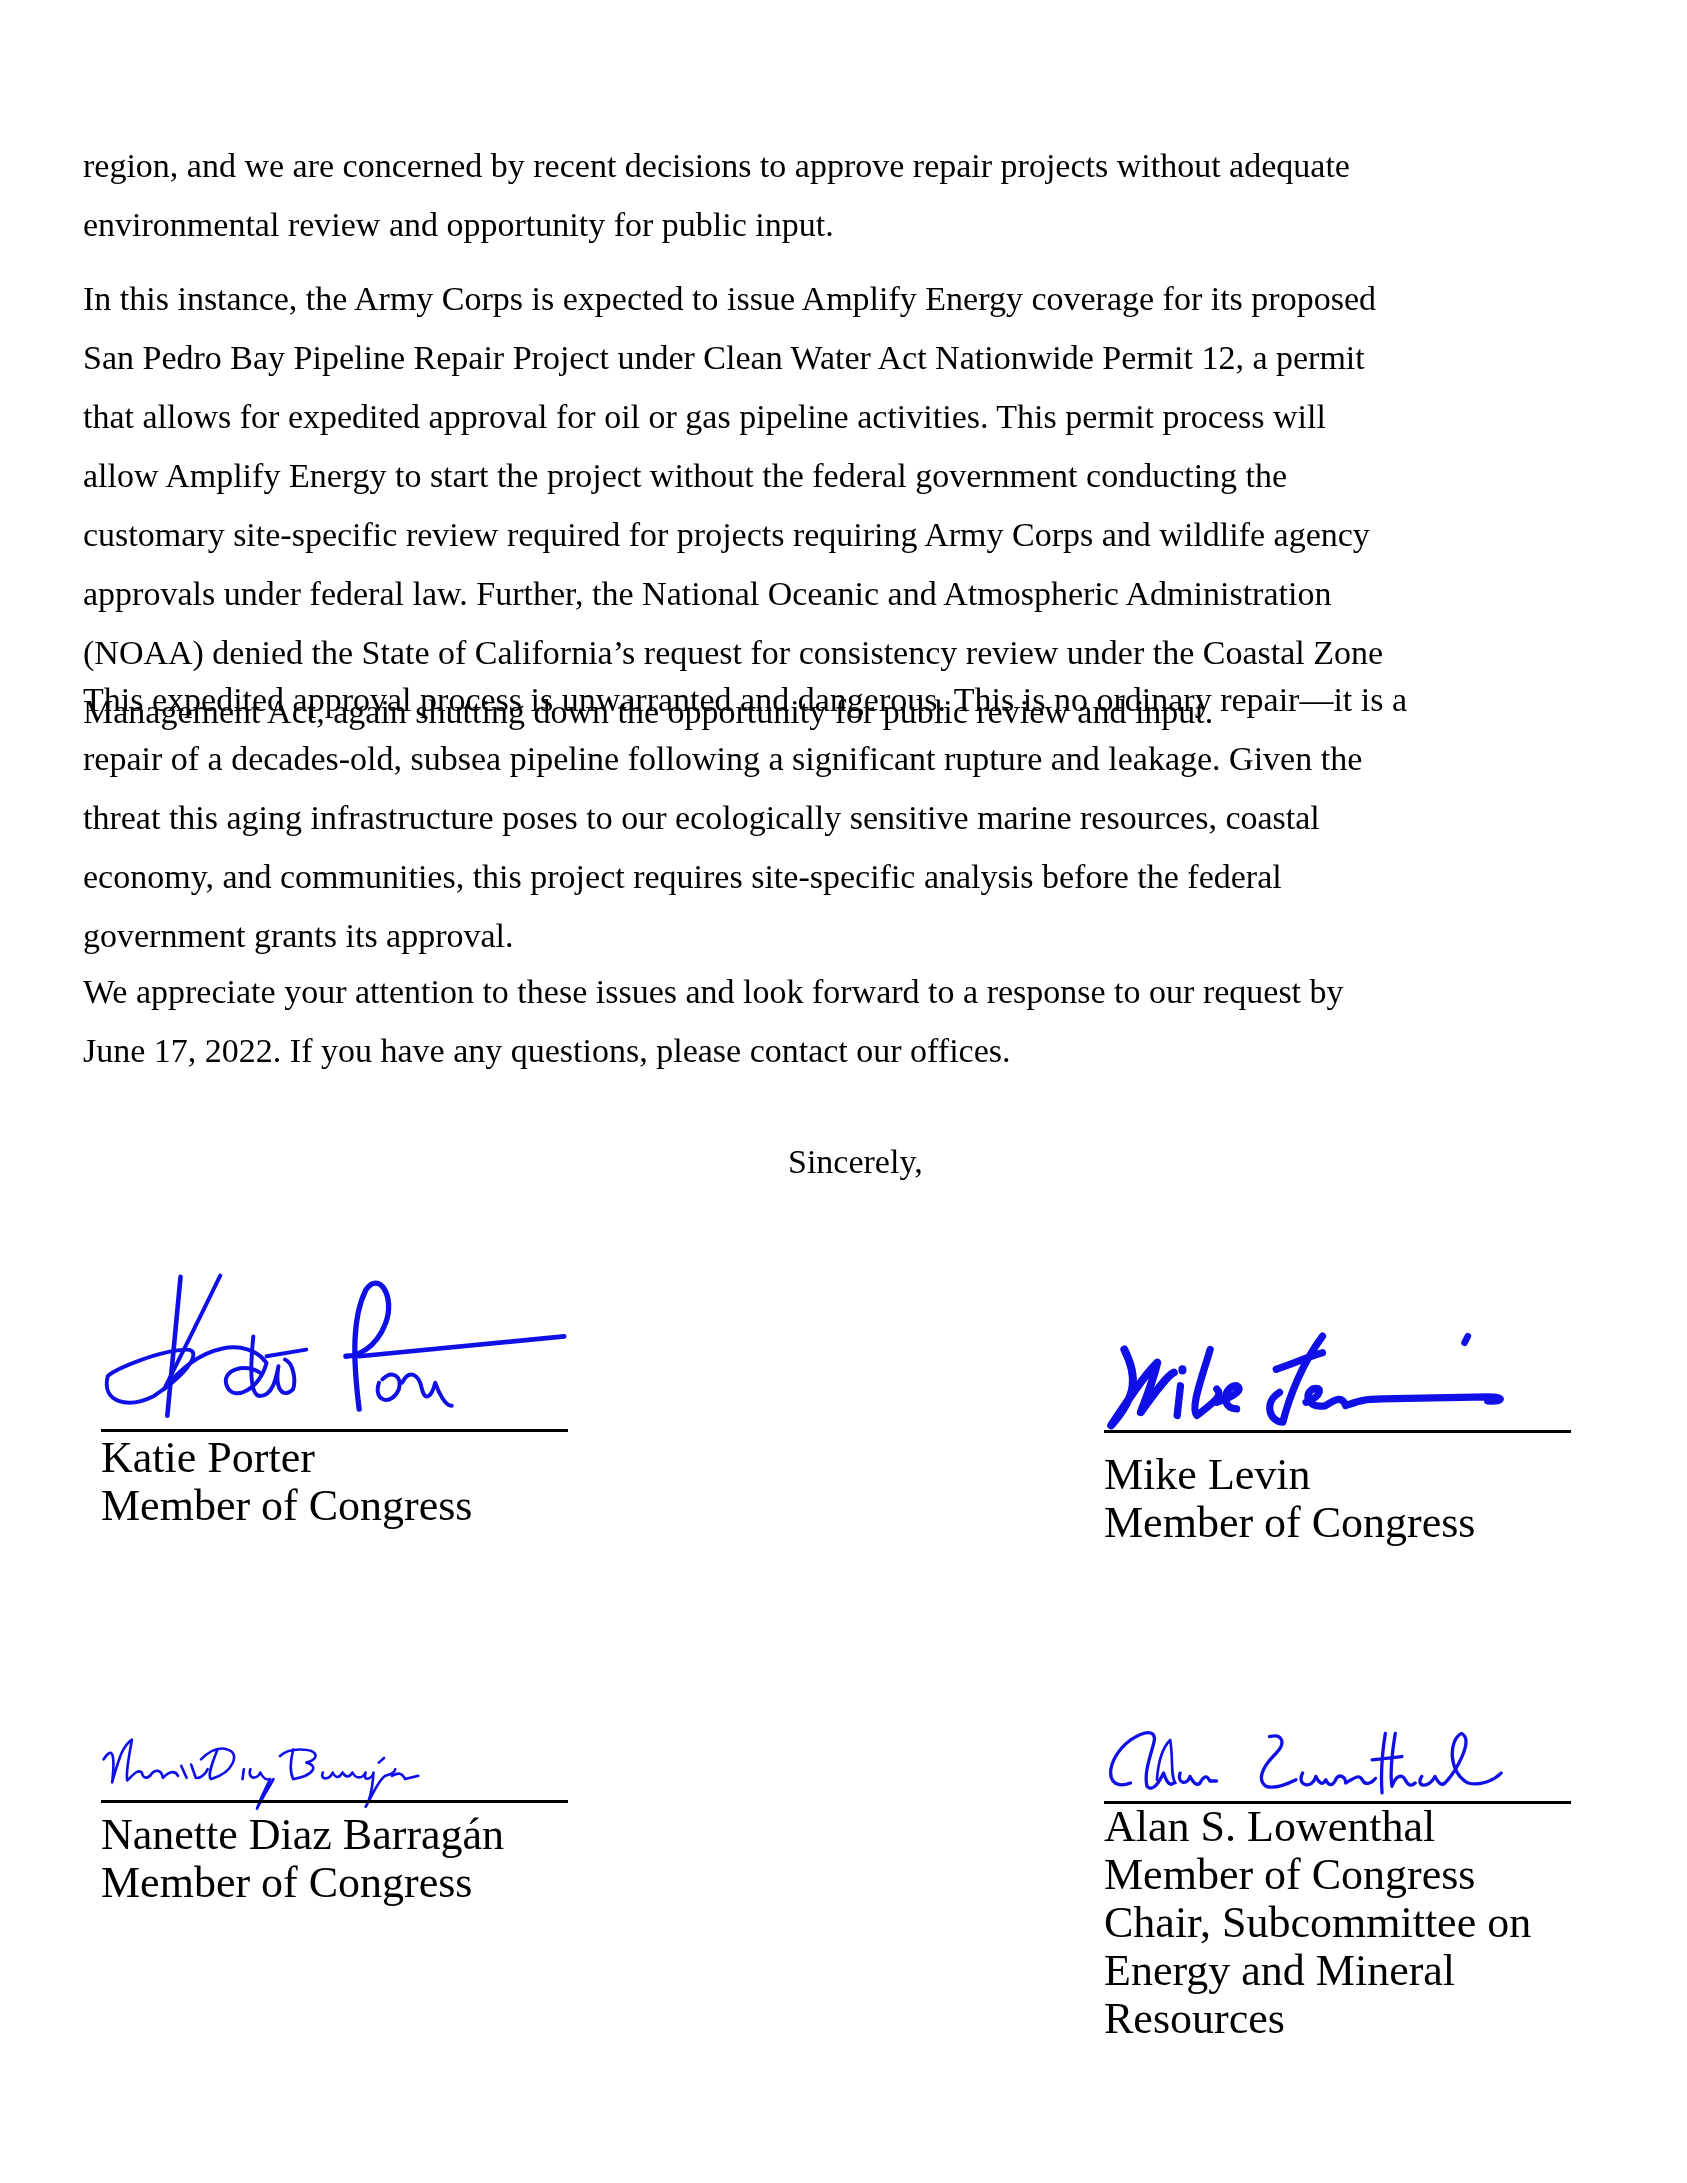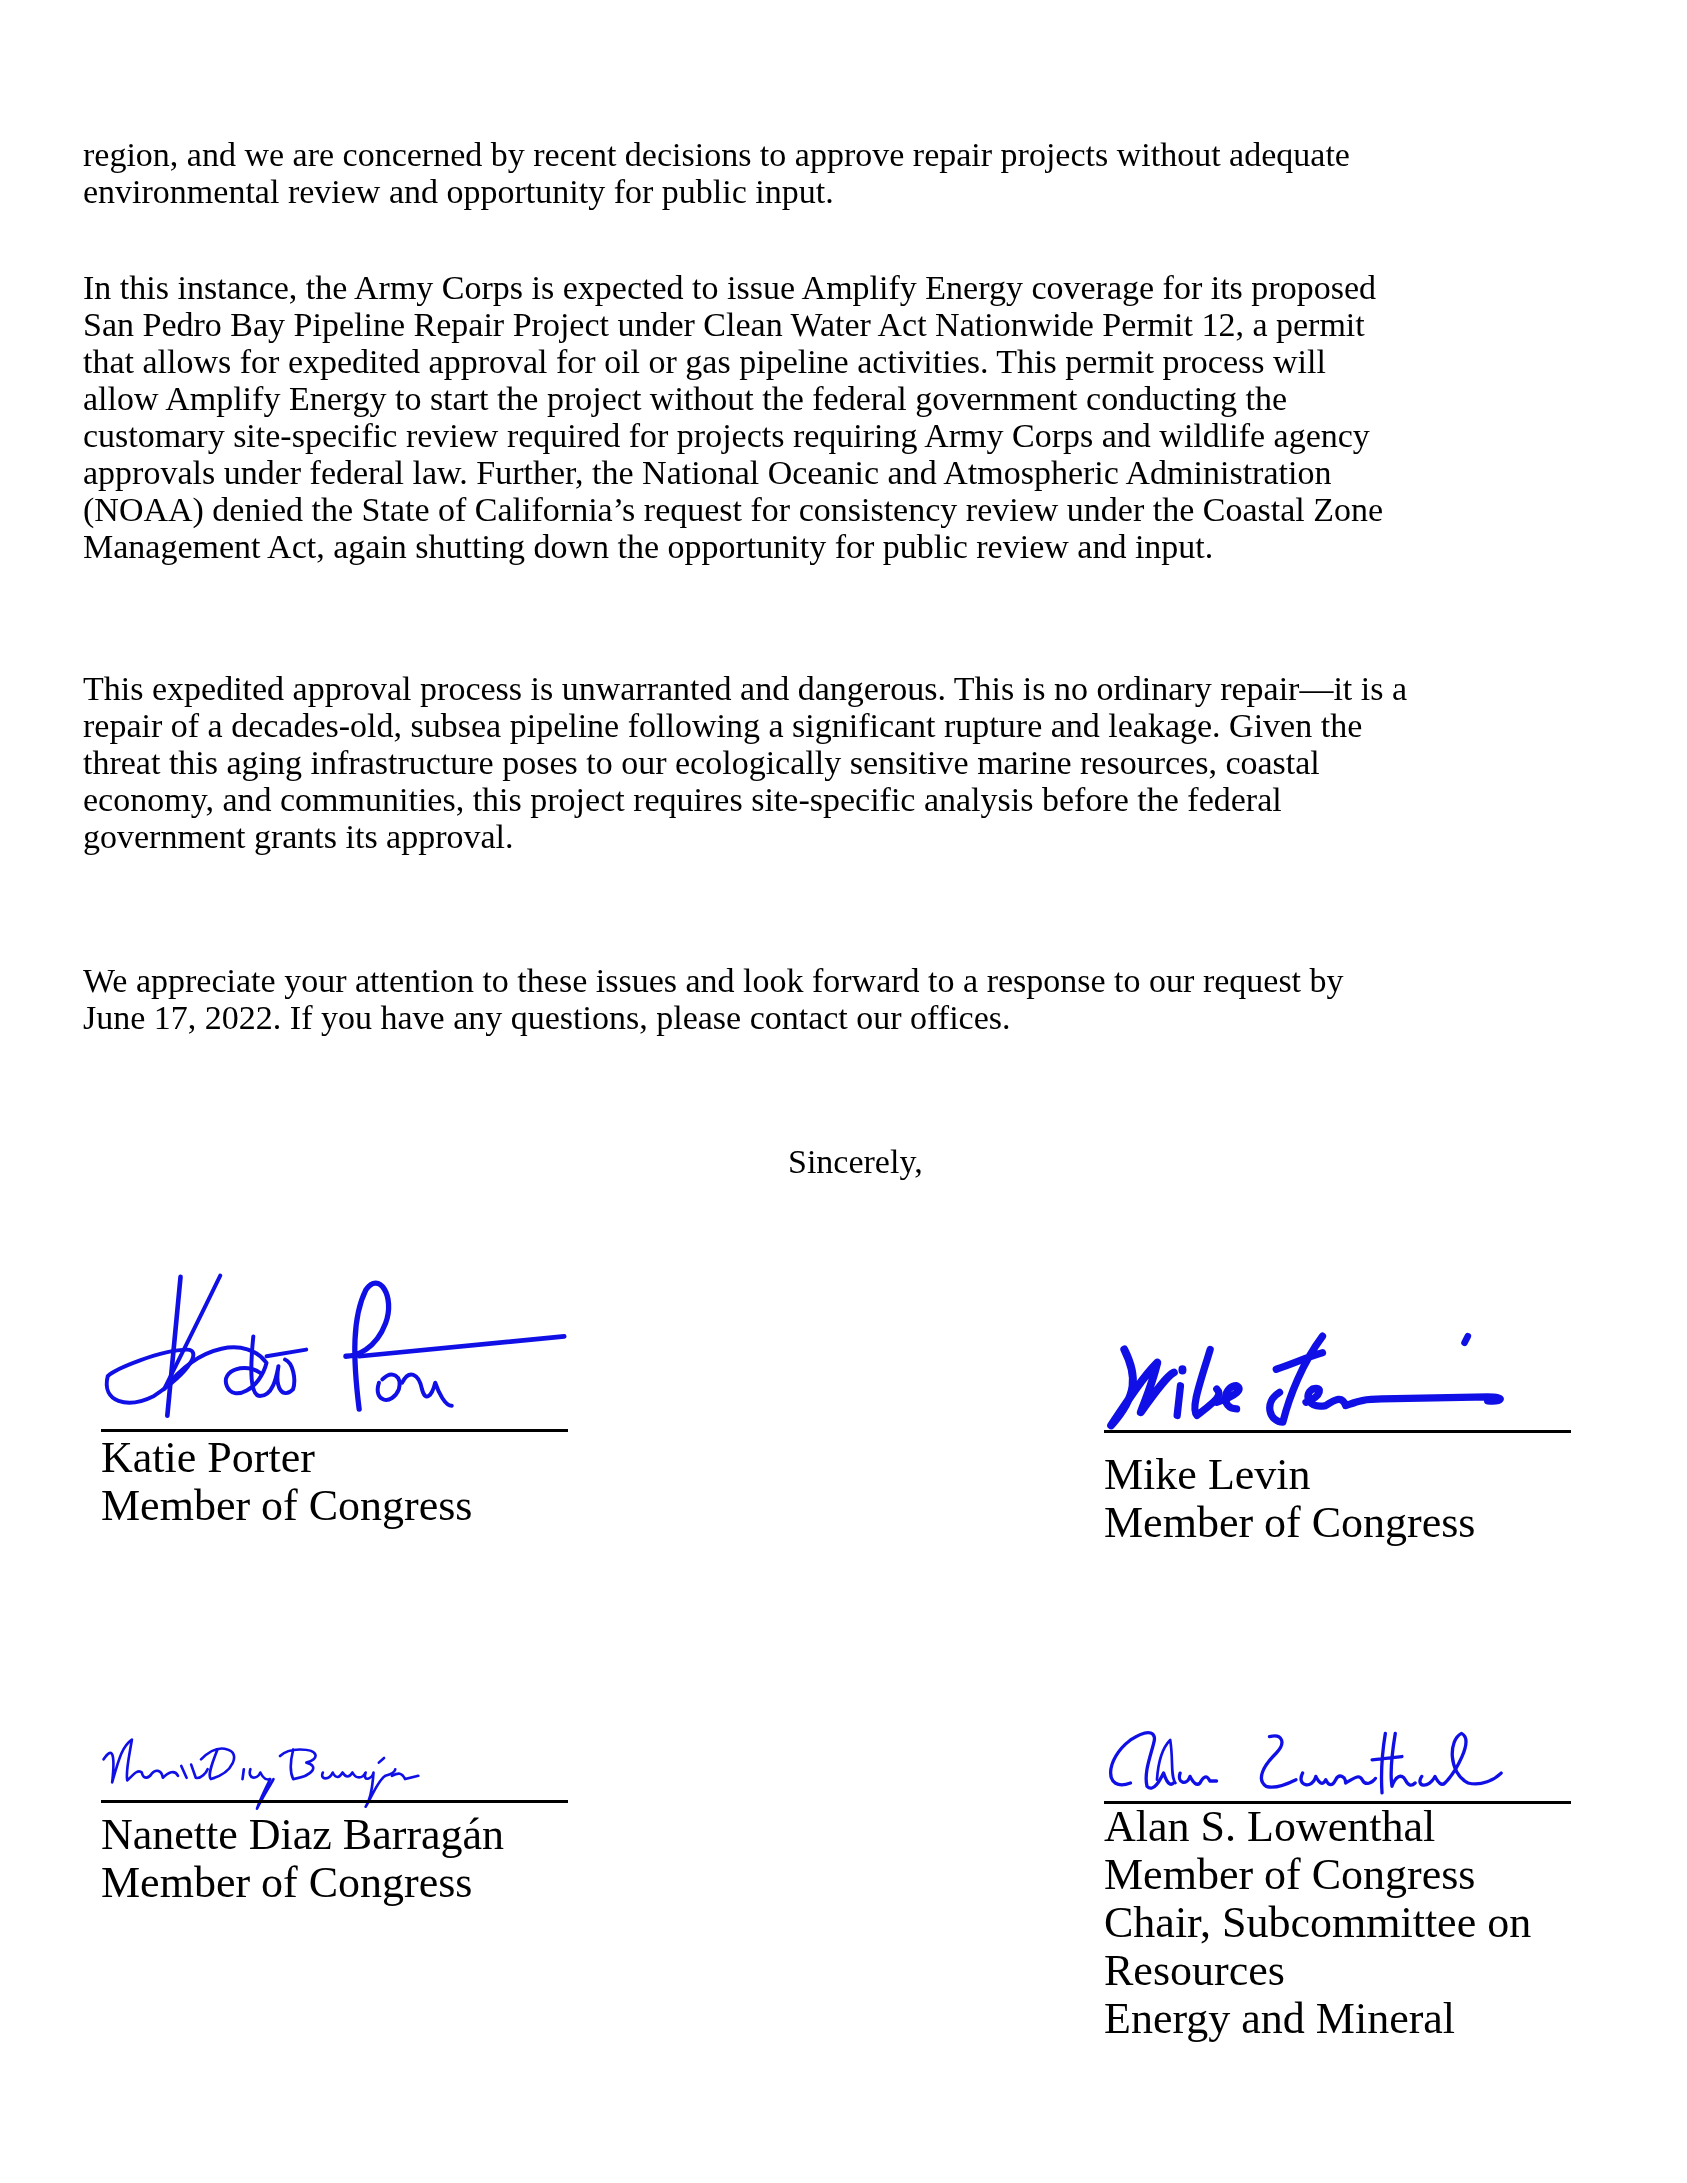--- a/index.html
+++ b/index.html
@@ -1,18 +1,18 @@
 <!DOCTYPE html>
 <html style="font-size:10.6px"><head>
 <meta charset="utf-8">
 <style>
   html, body { margin: 0; padding: 0; background: #ffffff; }
   body { width: 1687px; height: 2183px; position: relative; overflow: hidden;
          font-family: "Liberation Serif", "DejaVu Serif", serif; color: #000; }
-  .para { position: absolute; left: 83px; width: 1522px; font-size: 34px; line-height: 37px; margin: 0; white-space: pre-line; }
+  .para { position: absolute; left: 83px; width: 1522px; font-size: 34px; line-height: 59px; margin: 0; white-space: pre-line; }
   .closing { position: absolute; left: 788px; top: 1139px; font-size: 34px; line-height: 45px; }
   .sig-block { position: absolute; width: 470px; }
   .sig-img { position: absolute; left: 0; width: 470px; }
   .sig-line { position: absolute; left: 0; width: 467px; height: 2.6px; background: #000; }
   .sig-text { position: absolute; left: 0; font-size: 44px; line-height: 48px; white-space: nowrap; }
   .sig-text div { height: 48px; }
   svg path { fill: none; stroke-linecap: round; stroke-linejoin: round; }
 </style>
 </head>
 <body>
@@ -100,17 +100,17 @@
     <path d="M 250 25 C 270 20 275 35 260 50 C 240 70 230 90 245 100 C 260 105 280 95 290 90" stroke="#1010e6" stroke-width="5"></path>
     <path d="M 300 80 C 290 100 315 105 320 85 C 325 95 330 100 335 90 C 340 100 345 100 350 90 C 355 80 365 85 365 95 C 375 90 385 80 390 90 C 395 100 405 95 410 88" stroke="#1010e6" stroke-width="5"></path>
     <path d="M 425 20 C 420 50 418 80 420 110 M 405 60 L 450 55 M 440 20 C 435 50 432 80 435 100 C 440 85 450 80 455 90 C 460 100 465 100 470 95" stroke="#1010e6" stroke-width="5"></path>
     <path d="M 480 85 C 470 100 490 105 500 85 C 505 95 510 100 515 95 C 530 80 560 30 540 20 C 520 30 520 80 550 95 C 570 100 590 90 600 80" stroke="#1010e6" stroke-width="5"></path>
   </svg>
   <div class="sig-line" style="top:81px;"></div>
   <div class="sig-text" style="top:83px;">
     <div>Alan S. Lowenthal</div>
     <div>Member of Congress</div>
     <div>Chair, Subcommittee on</div>
+    <div>Energy and Mineral</div>
     <div>Resources</div>
-    <div>Energy and Mineral</div>
   </div>
 </div>
 
 
 </body></html>

